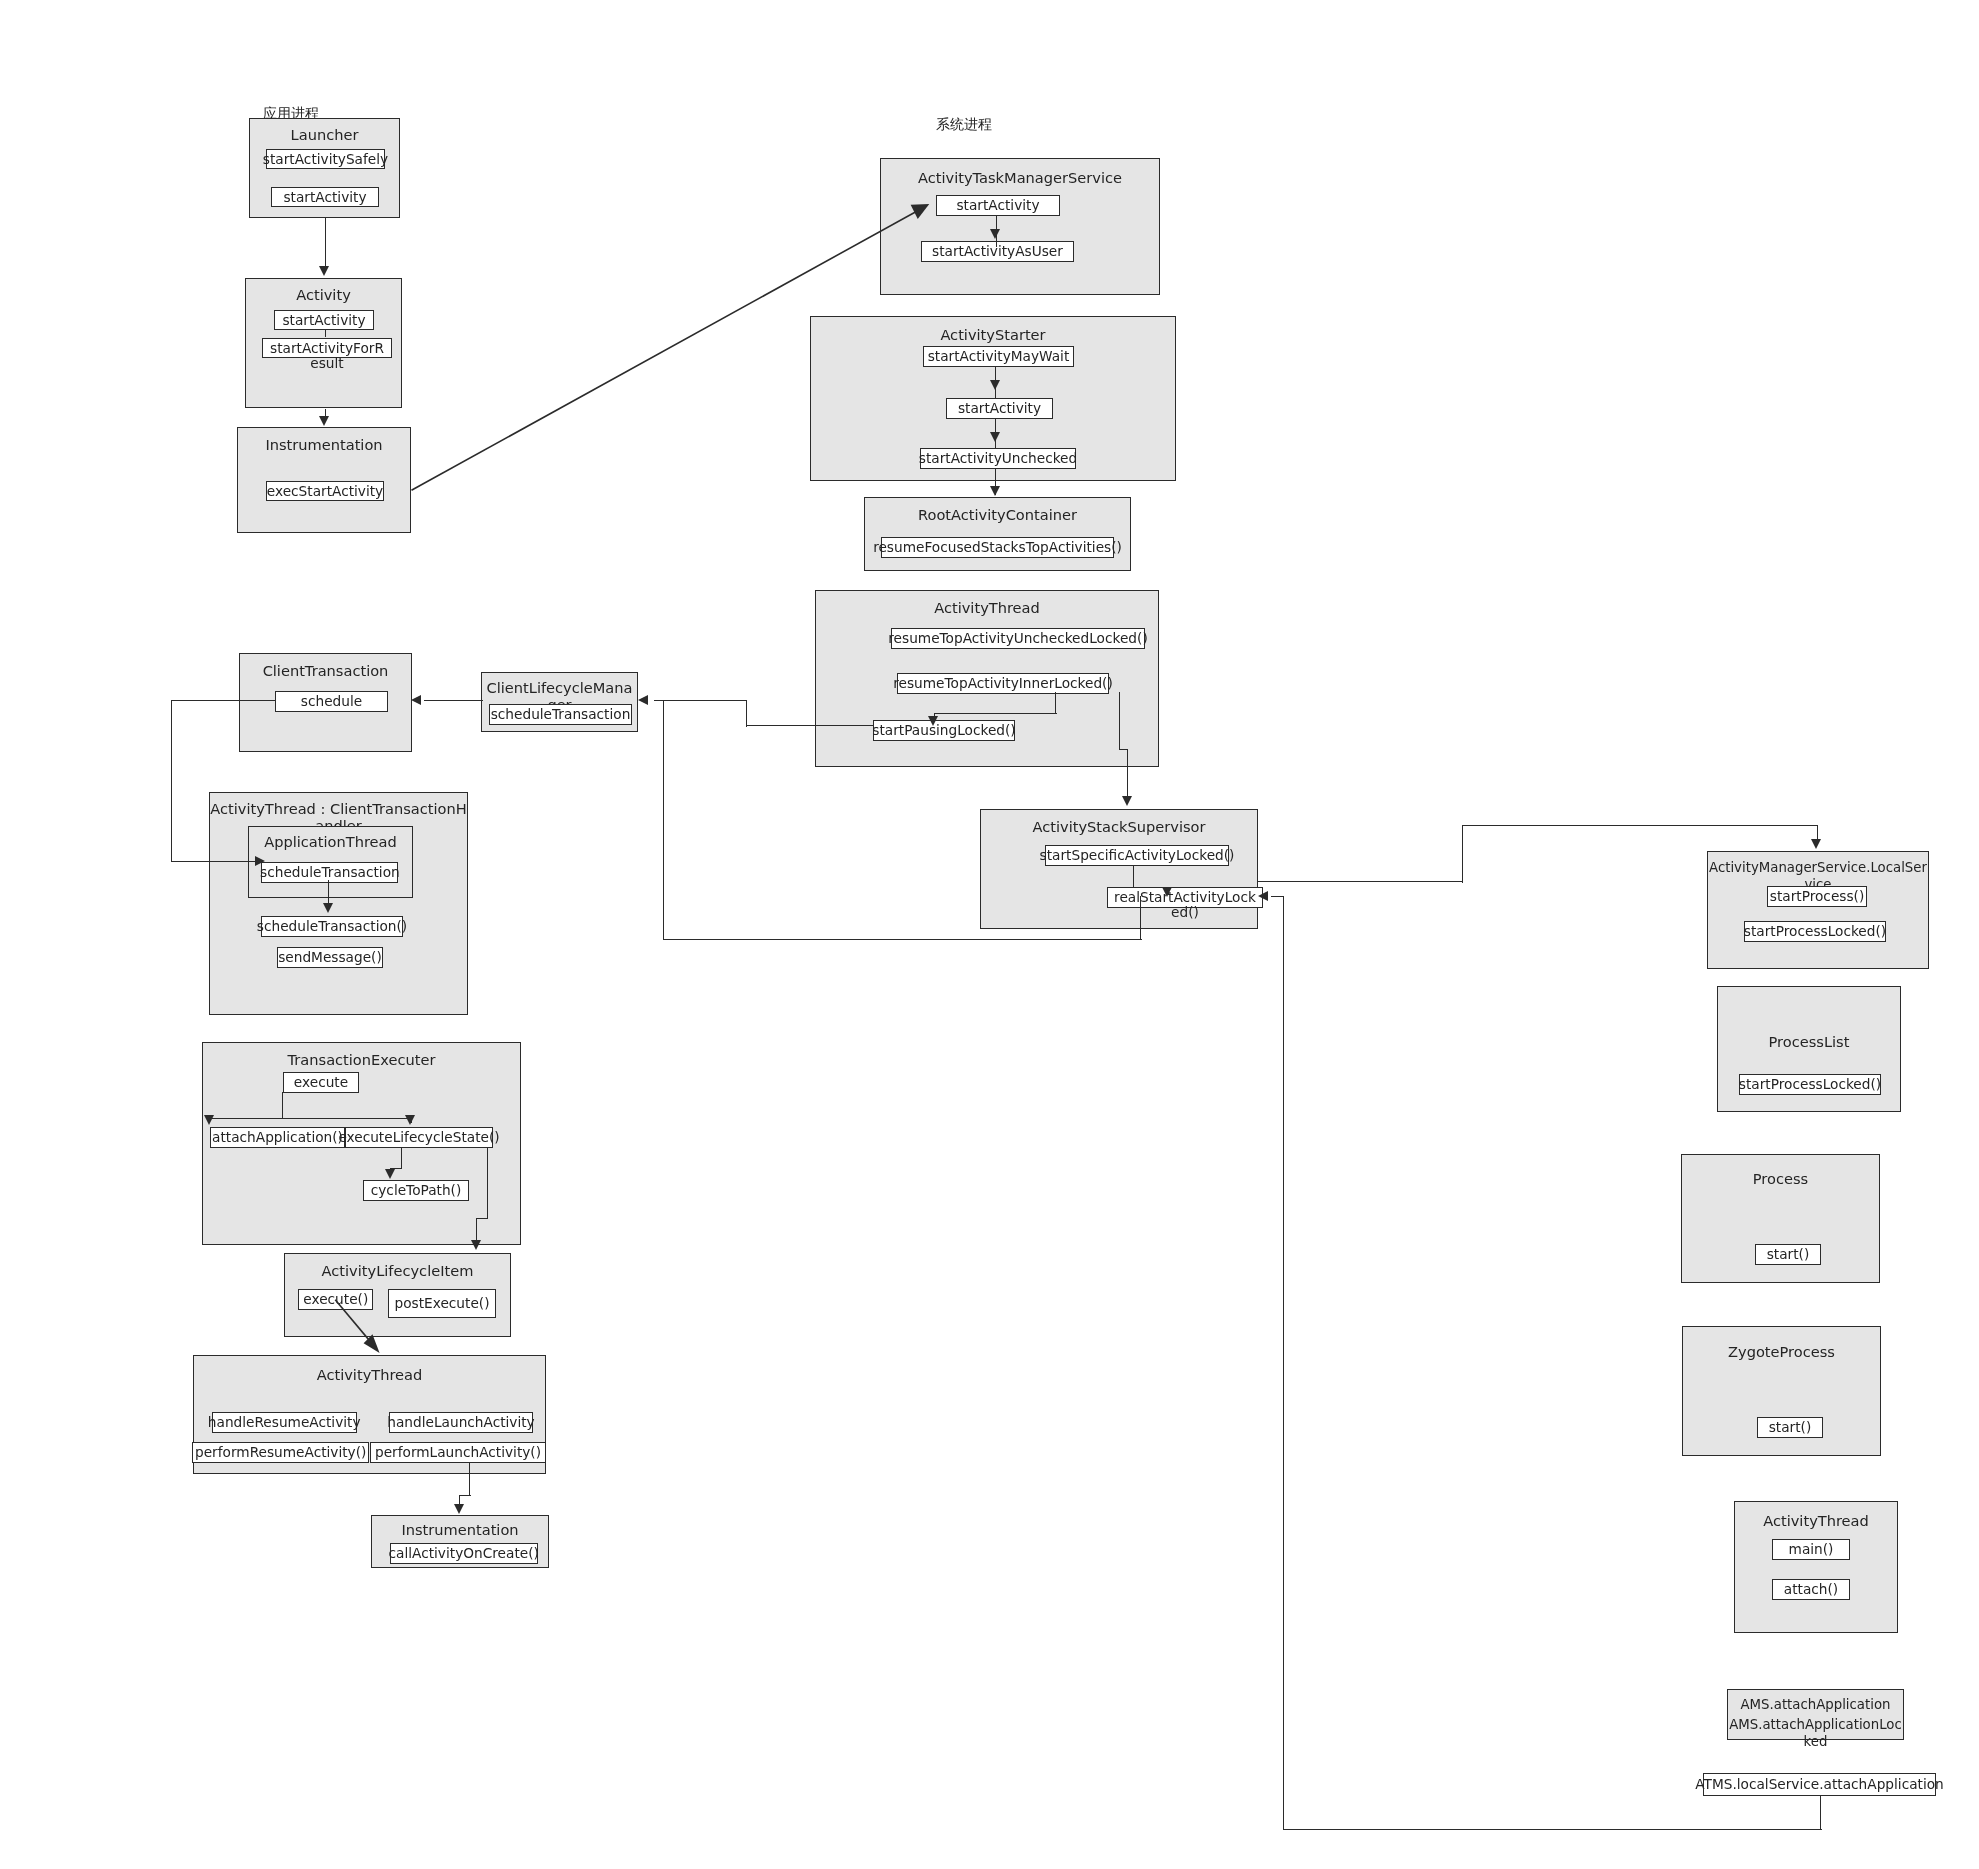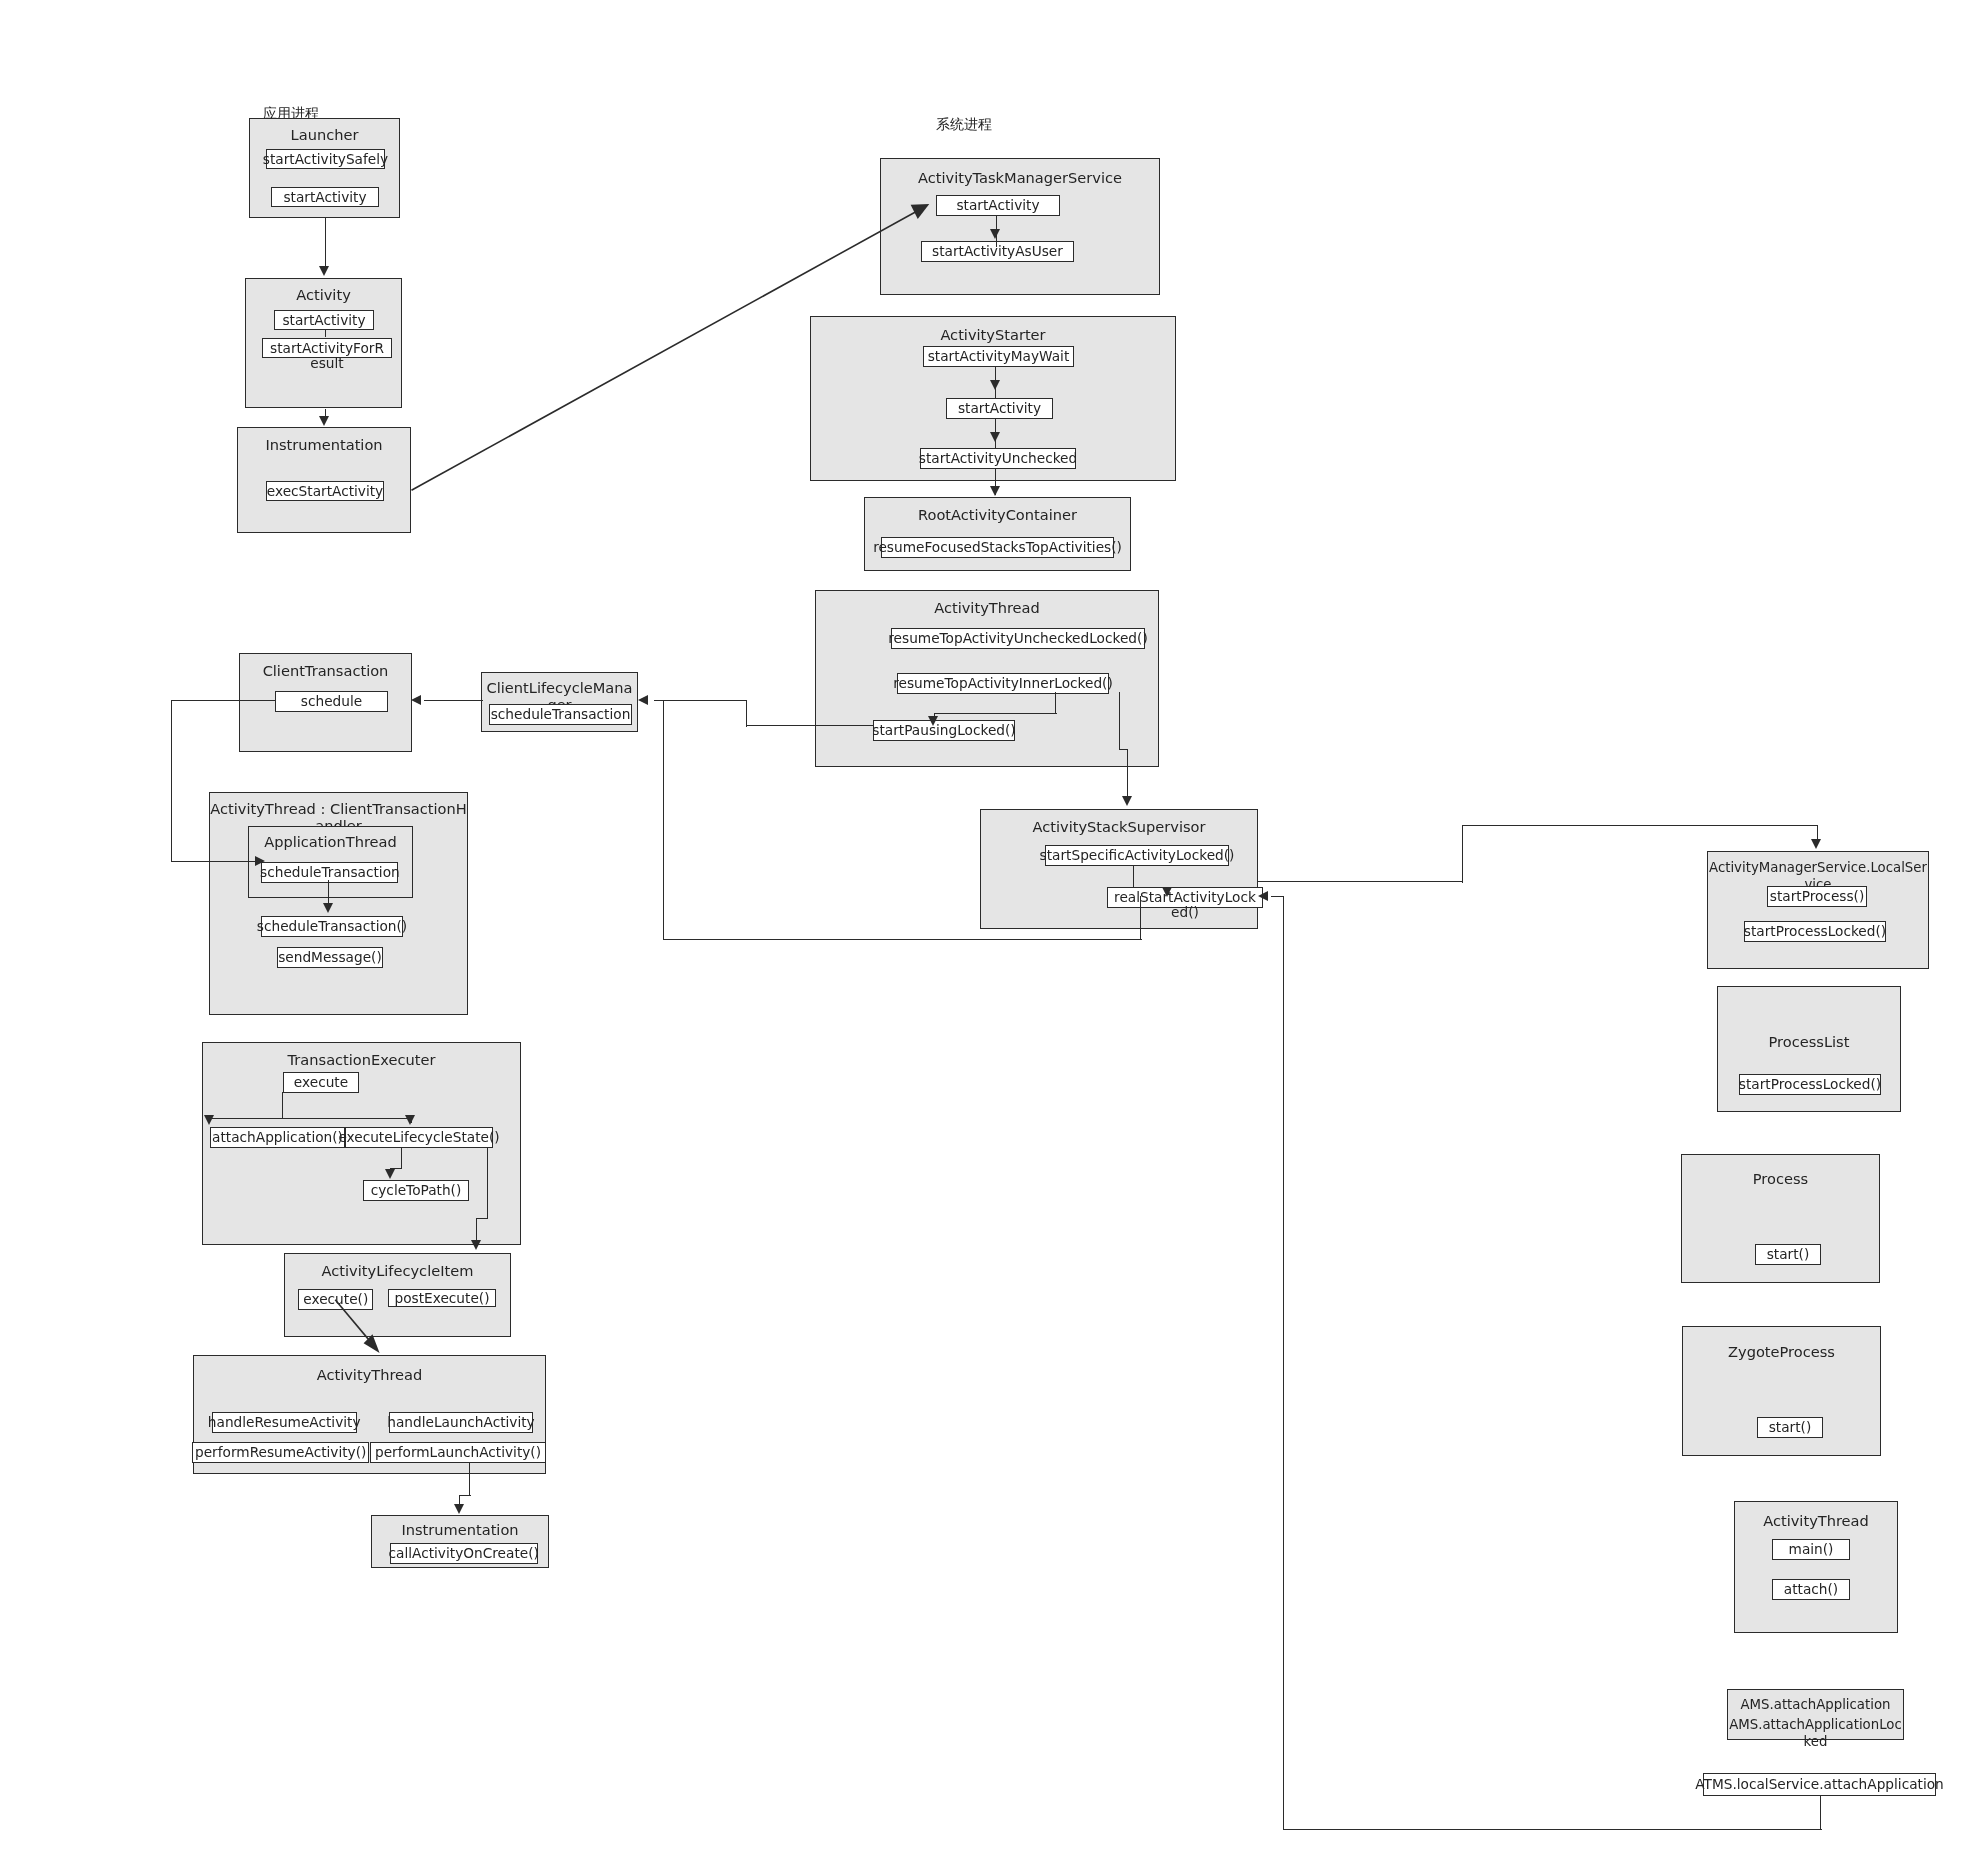--- a/index.html
+++ b/index.html
@@ -105,21 +105,21 @@
     <div class="ctitle" style="top:8px;">TransactionExecuter</div>
     <div class="mbox" style="left:80px;top:29px;width:76px;height:21px;">execute</div>
     <div class="mbox" style="left:7px;top:84px;width:135px;height:21px;">attachApplication()</div>
     <div class="mbox" style="left:142px;top:84px;width:148px;height:21px;">executeLifecycleState()</div>
     <div class="mbox" style="left:160px;top:137px;width:106px;height:21px;">cycleToPath()</div>
   </div>
 
   <div class="cbox" style="left:284px;top:1253px;width:227px;height:84px;">
     <div class="ctitle" style="top:8px;">ActivityLifecycleItem</div>
     <div class="mbox" style="left:13.3px;top:35px;width:75px;height:21px;">execute()</div>
-    <div class="mbox" style="left:103px;top:35px;width:108px;height:18px;">postExecute()</div>
+    <div class="mbox" style="left:103px;top:35px;width:108px;height:29px;">postExecute()</div>
   </div>
 
   <div class="cbox" style="left:193px;top:1355px;width:353px;height:119px;">
     <div class="ctitle" style="top:9.8px;">ActivityThread</div>
     <div class="mbox" style="left:17.7px;top:56px;width:145px;height:21px;">handleResumeActivity</div>
     <div class="mbox" style="left:195px;top:56px;width:144px;height:21px;">handleLaunchActivity</div>
     <div class="mbox" style="left:-1.8px;top:86px;width:177px;height:21px;">performResumeActivity()</div>
     <div class="mbox" style="left:176px;top:86px;width:176px;height:21px;">performLaunchActivity()</div>
   </div>
 

